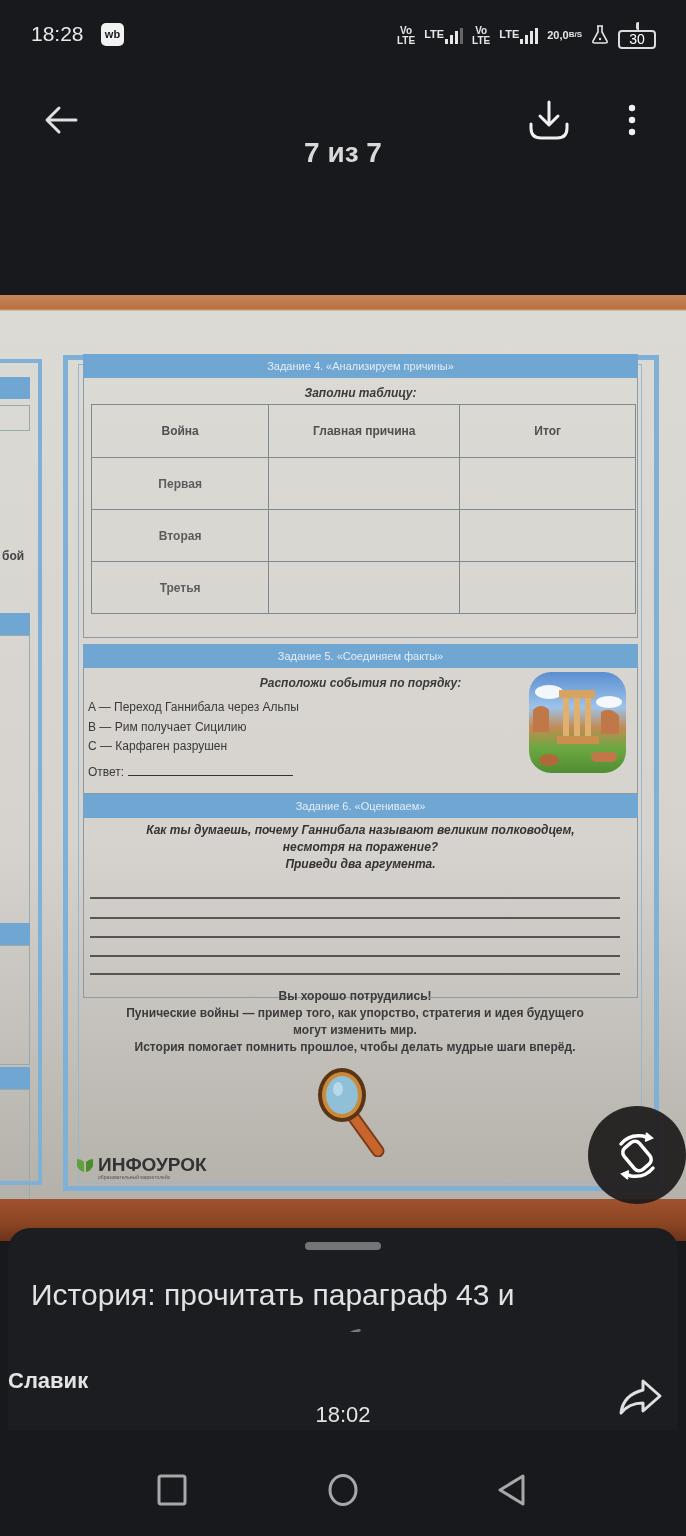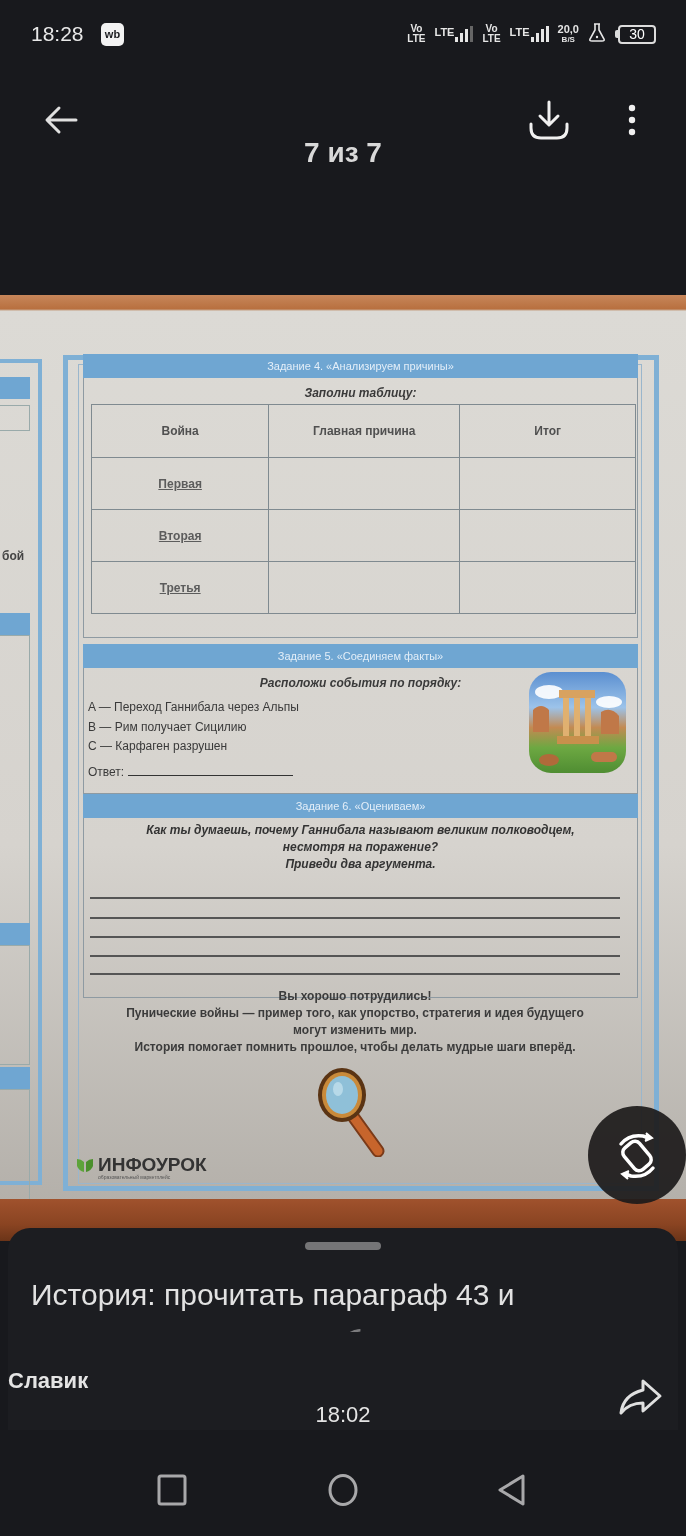--- a/index.html
+++ b/index.html
@@ -9,23 +9,23 @@
   
   .status-bar { position: absolute; top: 0; left: 0; width: 686px; height: 70px; }
   .status-time { position: absolute; left: 31px; top: 22px; font-size: 21px; color: #e8e8e8; }
   .wb-badge { position: absolute; left: 101px; top: 23px; width: 23px; height: 23px; background: #f2f2f2; border-radius: 5px; color: #18191d; font-size: 11px; font-weight: bold; text-align: center; line-height: 23px; }
   .status-right { position: absolute; right: 30px; top: 22px; display: flex; align-items: center; gap: 9px; color: #e6e6e6; }
   .sig-stack { display: flex; flex-direction: column; font-size: 10px; line-height: 10px; font-weight: bold; text-align: center; }
   .sig-lte { display: flex; align-items: flex-end; font-size: 11px; font-weight: bold; gap: 1px; }
   .bars { display: flex; align-items: flex-end; gap: 2px; height: 16px; }
   .bars i { display: block; width: 3px; background: #e6e6e6; }
   .bars i.dim { background: #666; }
-  .speed { display: flex; flex-direction: column; font-size: 11px; font-weight: bold; line-height: 11px; text-align: center; }
+  .speed { display: flex; flex-direction: row; font-size: 11px; font-weight: bold; line-height: 11px; text-align: center; }
   .speed small { font-size: 8px; line-height: 9px; }
-  .battery { display: flex; align-items: center; }
+  .battery { display: flex; align-items: center; flex-direction: column; }
   .batt-body { width: 38px; height: 19px; border: 2px solid #dcdcdc; border-radius: 4px; font-size: 14px; line-height: 15px; text-align: center; color: #fff; position: relative; }
   .batt-nub { width: 3px; height: 8px; background: #dcdcdc; border-radius: 0 2px 2px 0; }
 
   
   .top-bar { position: absolute; top: 70px; left: 0; width: 686px; height: 100px; }
   .back-btn { position: absolute; left: 40px; top: 28px; width: 44px; height: 44px; }
   .page-counter { position: absolute; left: 0; width: 686px; top: 32px; text-align: center; font-size: 28px; font-weight: bold; color: #d9d9d9; margin-top: 35px; }
   .download-btn { position: absolute; left: 527px; top: 28px; width: 44px; height: 44px; }
   .more-btn { position: absolute; left: 615px; top: 28px; width: 34px; height: 44px; }
 
@@ -43,21 +43,21 @@
   .sheet { position: absolute; left: 63px; top: 44px; width: 596px; height: 836px; border: 5px solid #7fb0d5; }
   .sheet-inner { position: absolute; left: 10px; top: 4px; width: 564px; height: 820px; border: 1px solid #9ab6cc; }
 
   .task-header { position: absolute; left: 15px; width: 555px; height: 24px; background: #6fa6d2; color: #e3eef8; font-size: 11px; text-align: center; line-height: 24px; }
   .task-box { position: absolute; left: 15px; width: 555px; border: 1px solid #8e9aa2; border-top: none; }
   .italic-sub { position: absolute; left: 15px; width: 555px; text-align: center; font-size: 12px; font-style: italic; font-weight: bold; color: #3a3a3a; }
 
   .tbl { position: absolute; left: 23px; top: 110px; width: 545px; border-collapse: collapse; }
   .tbl th, .tbl td { border: 1px solid #7f8a90; height: 52px; font-size: 12px; font-weight: bold; color: #555; text-align: center; }
   .tbl th { height: 53px; color: #505050; }
-  .tbl td.war { color: #5c5c5c; font-weight: normal; font-weight: bold; text-decoration: underline; }
+  .tbl td.war { color: #5c5c5c; font-weight: normal; font-weight: bold; }
 
   .events { position: absolute; left: 20px; top: 386px; font-size: 12px; color: #3a3a3a; line-height: 19.5px; }
   .answer-line { position: absolute; left: 20px; top: 453px; font-size: 12px; color: #3a3a3a; }
   .answer-line span.u { display: inline-block; width: 165px; border-bottom: 1px solid #333; margin-left: 4px; height: 12px; vertical-align: baseline; }
   .ruins { position: absolute; left: 461px; top: 358px; width: 97px; height: 101px; border-radius: 22px; background: linear-gradient(180deg, #5b8fd0 0%, #9cc3ea 35%, #c38a52 55%, #6da842 75%, #4f8d32 100%); overflow: hidden; }
 
   .q-text { position: absolute; left: 15px; width: 555px; text-align: center; font-size: 12px; font-style: italic; font-weight: bold; color: #333; line-height: 17px; }
   .write-line { position: absolute; left: 20px; width: 530px; height: 2px; background: #555; }
 
   .outro { position: absolute; left: 0; width: 574px; top: 672px; text-align: center; font-size: 12px; font-weight: bold; color: #3b3b3b; line-height: 17px; }

